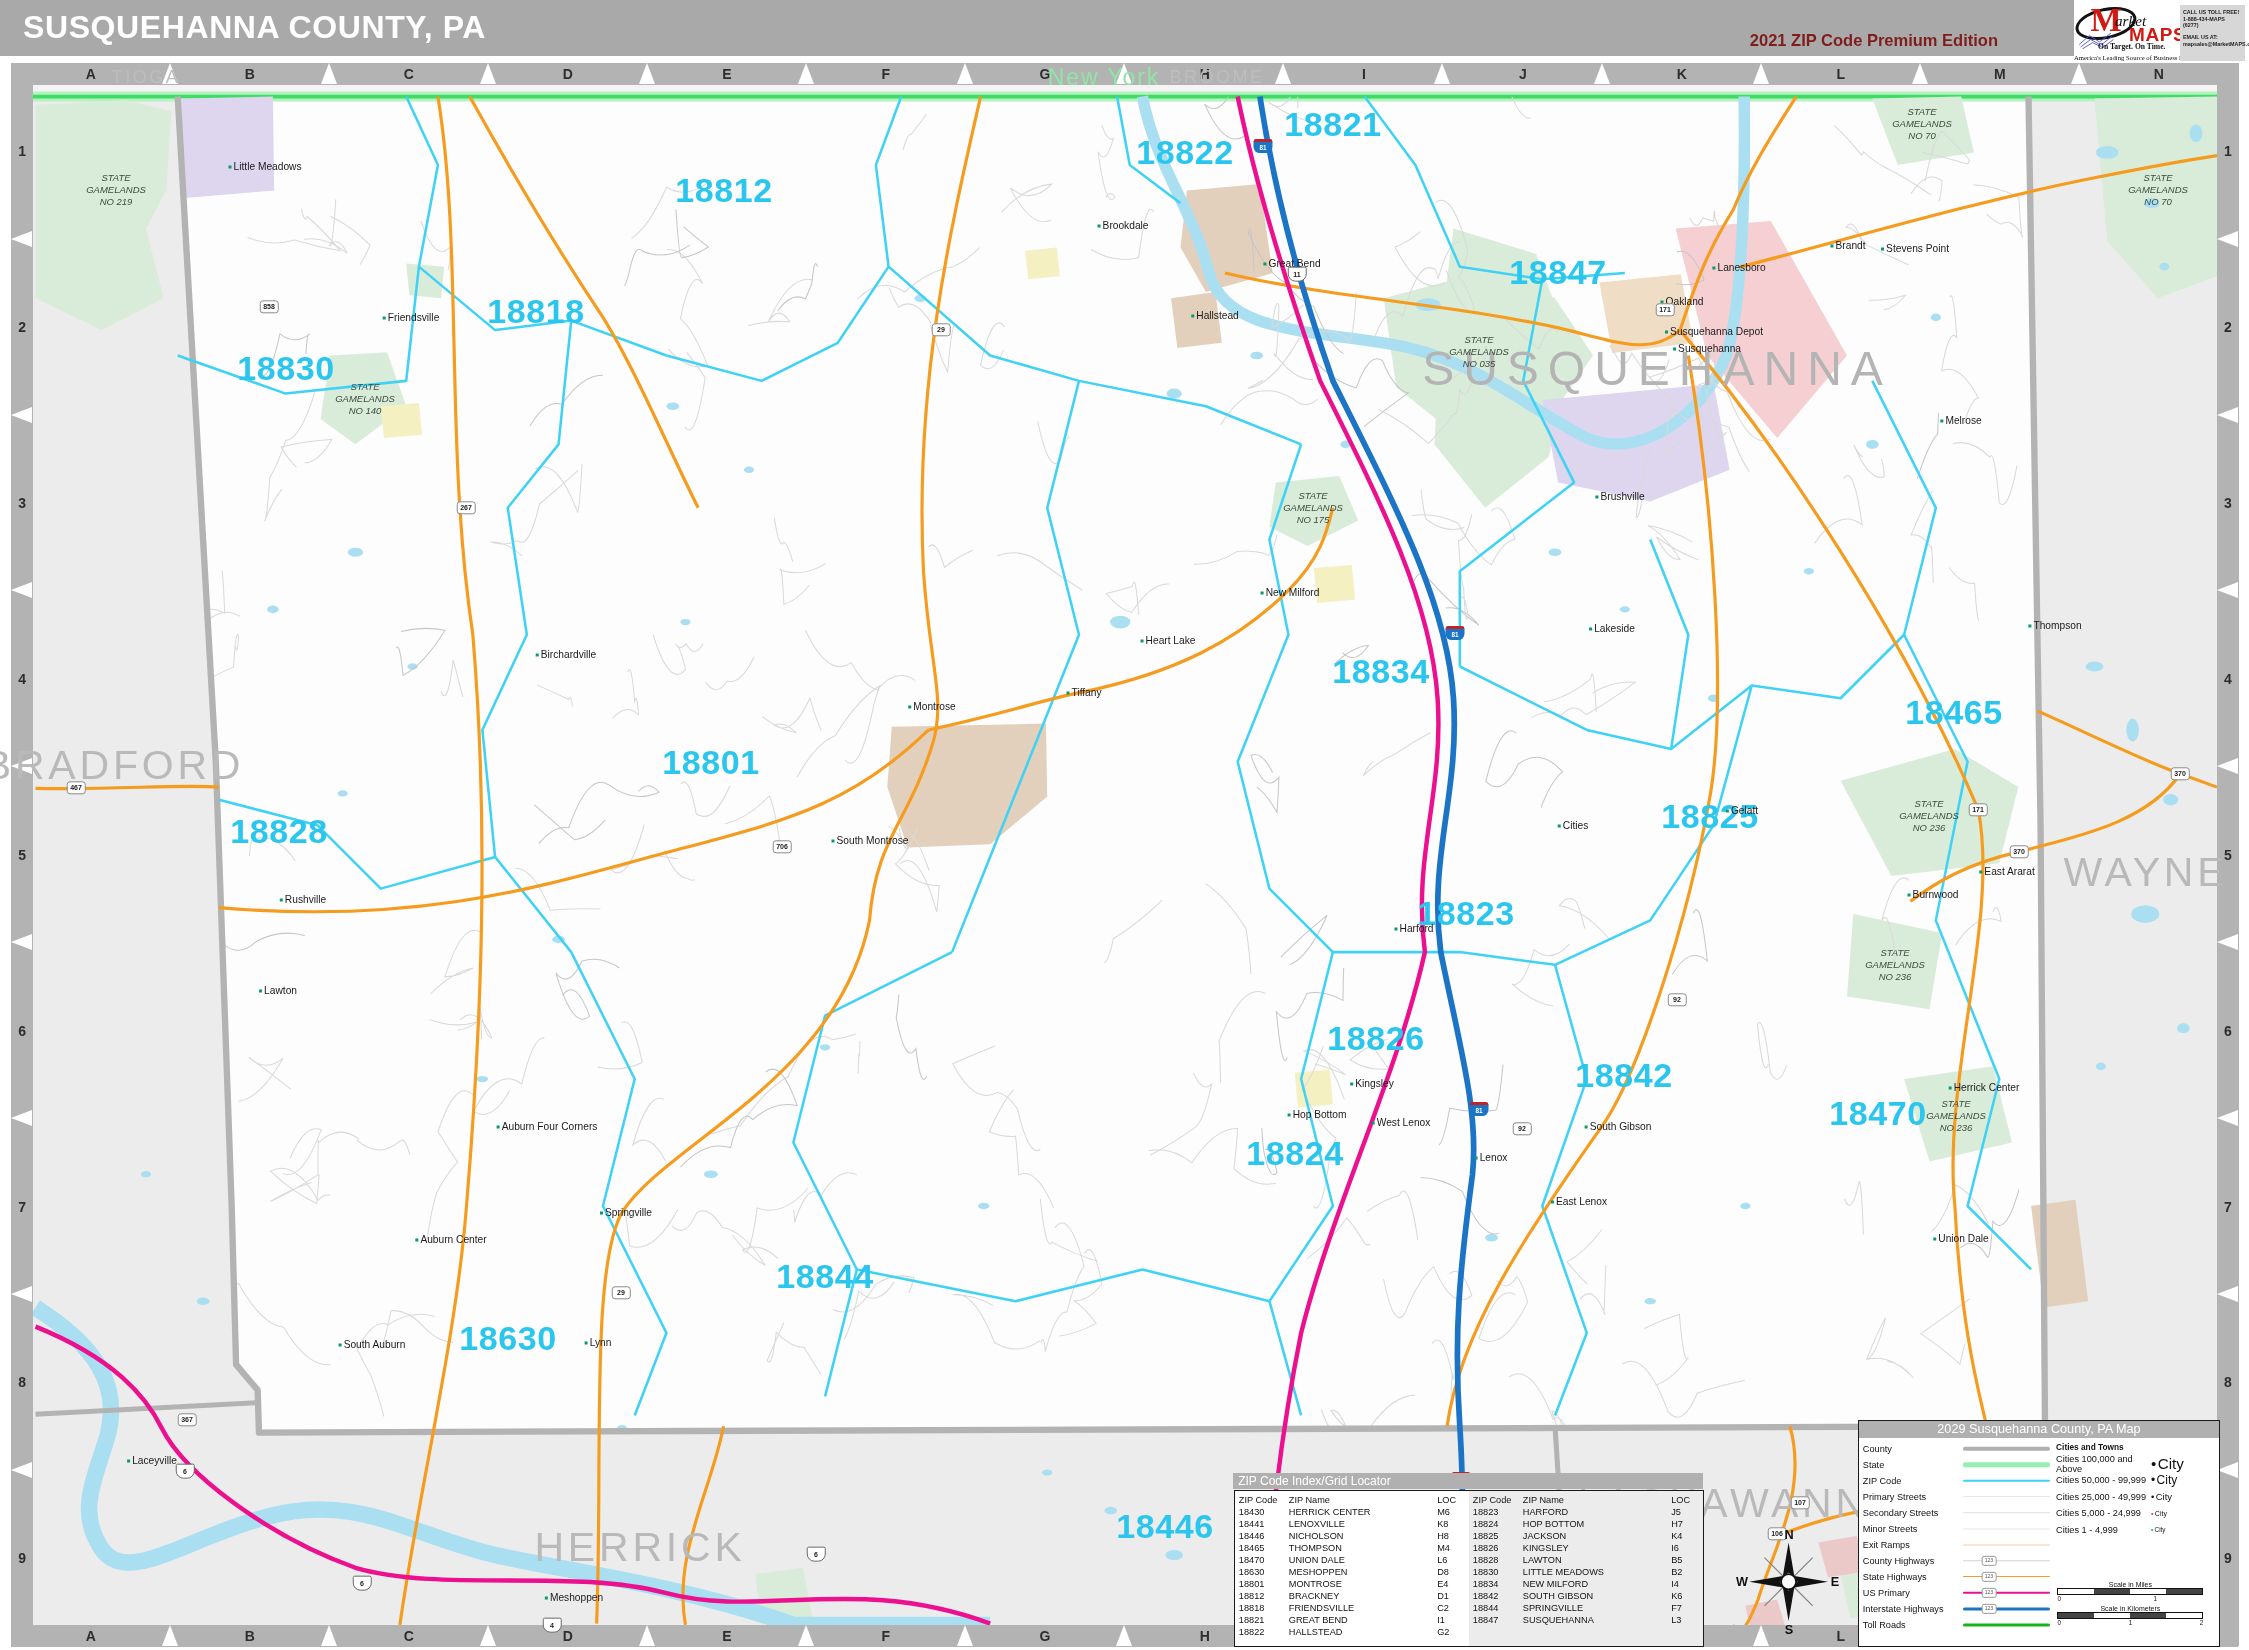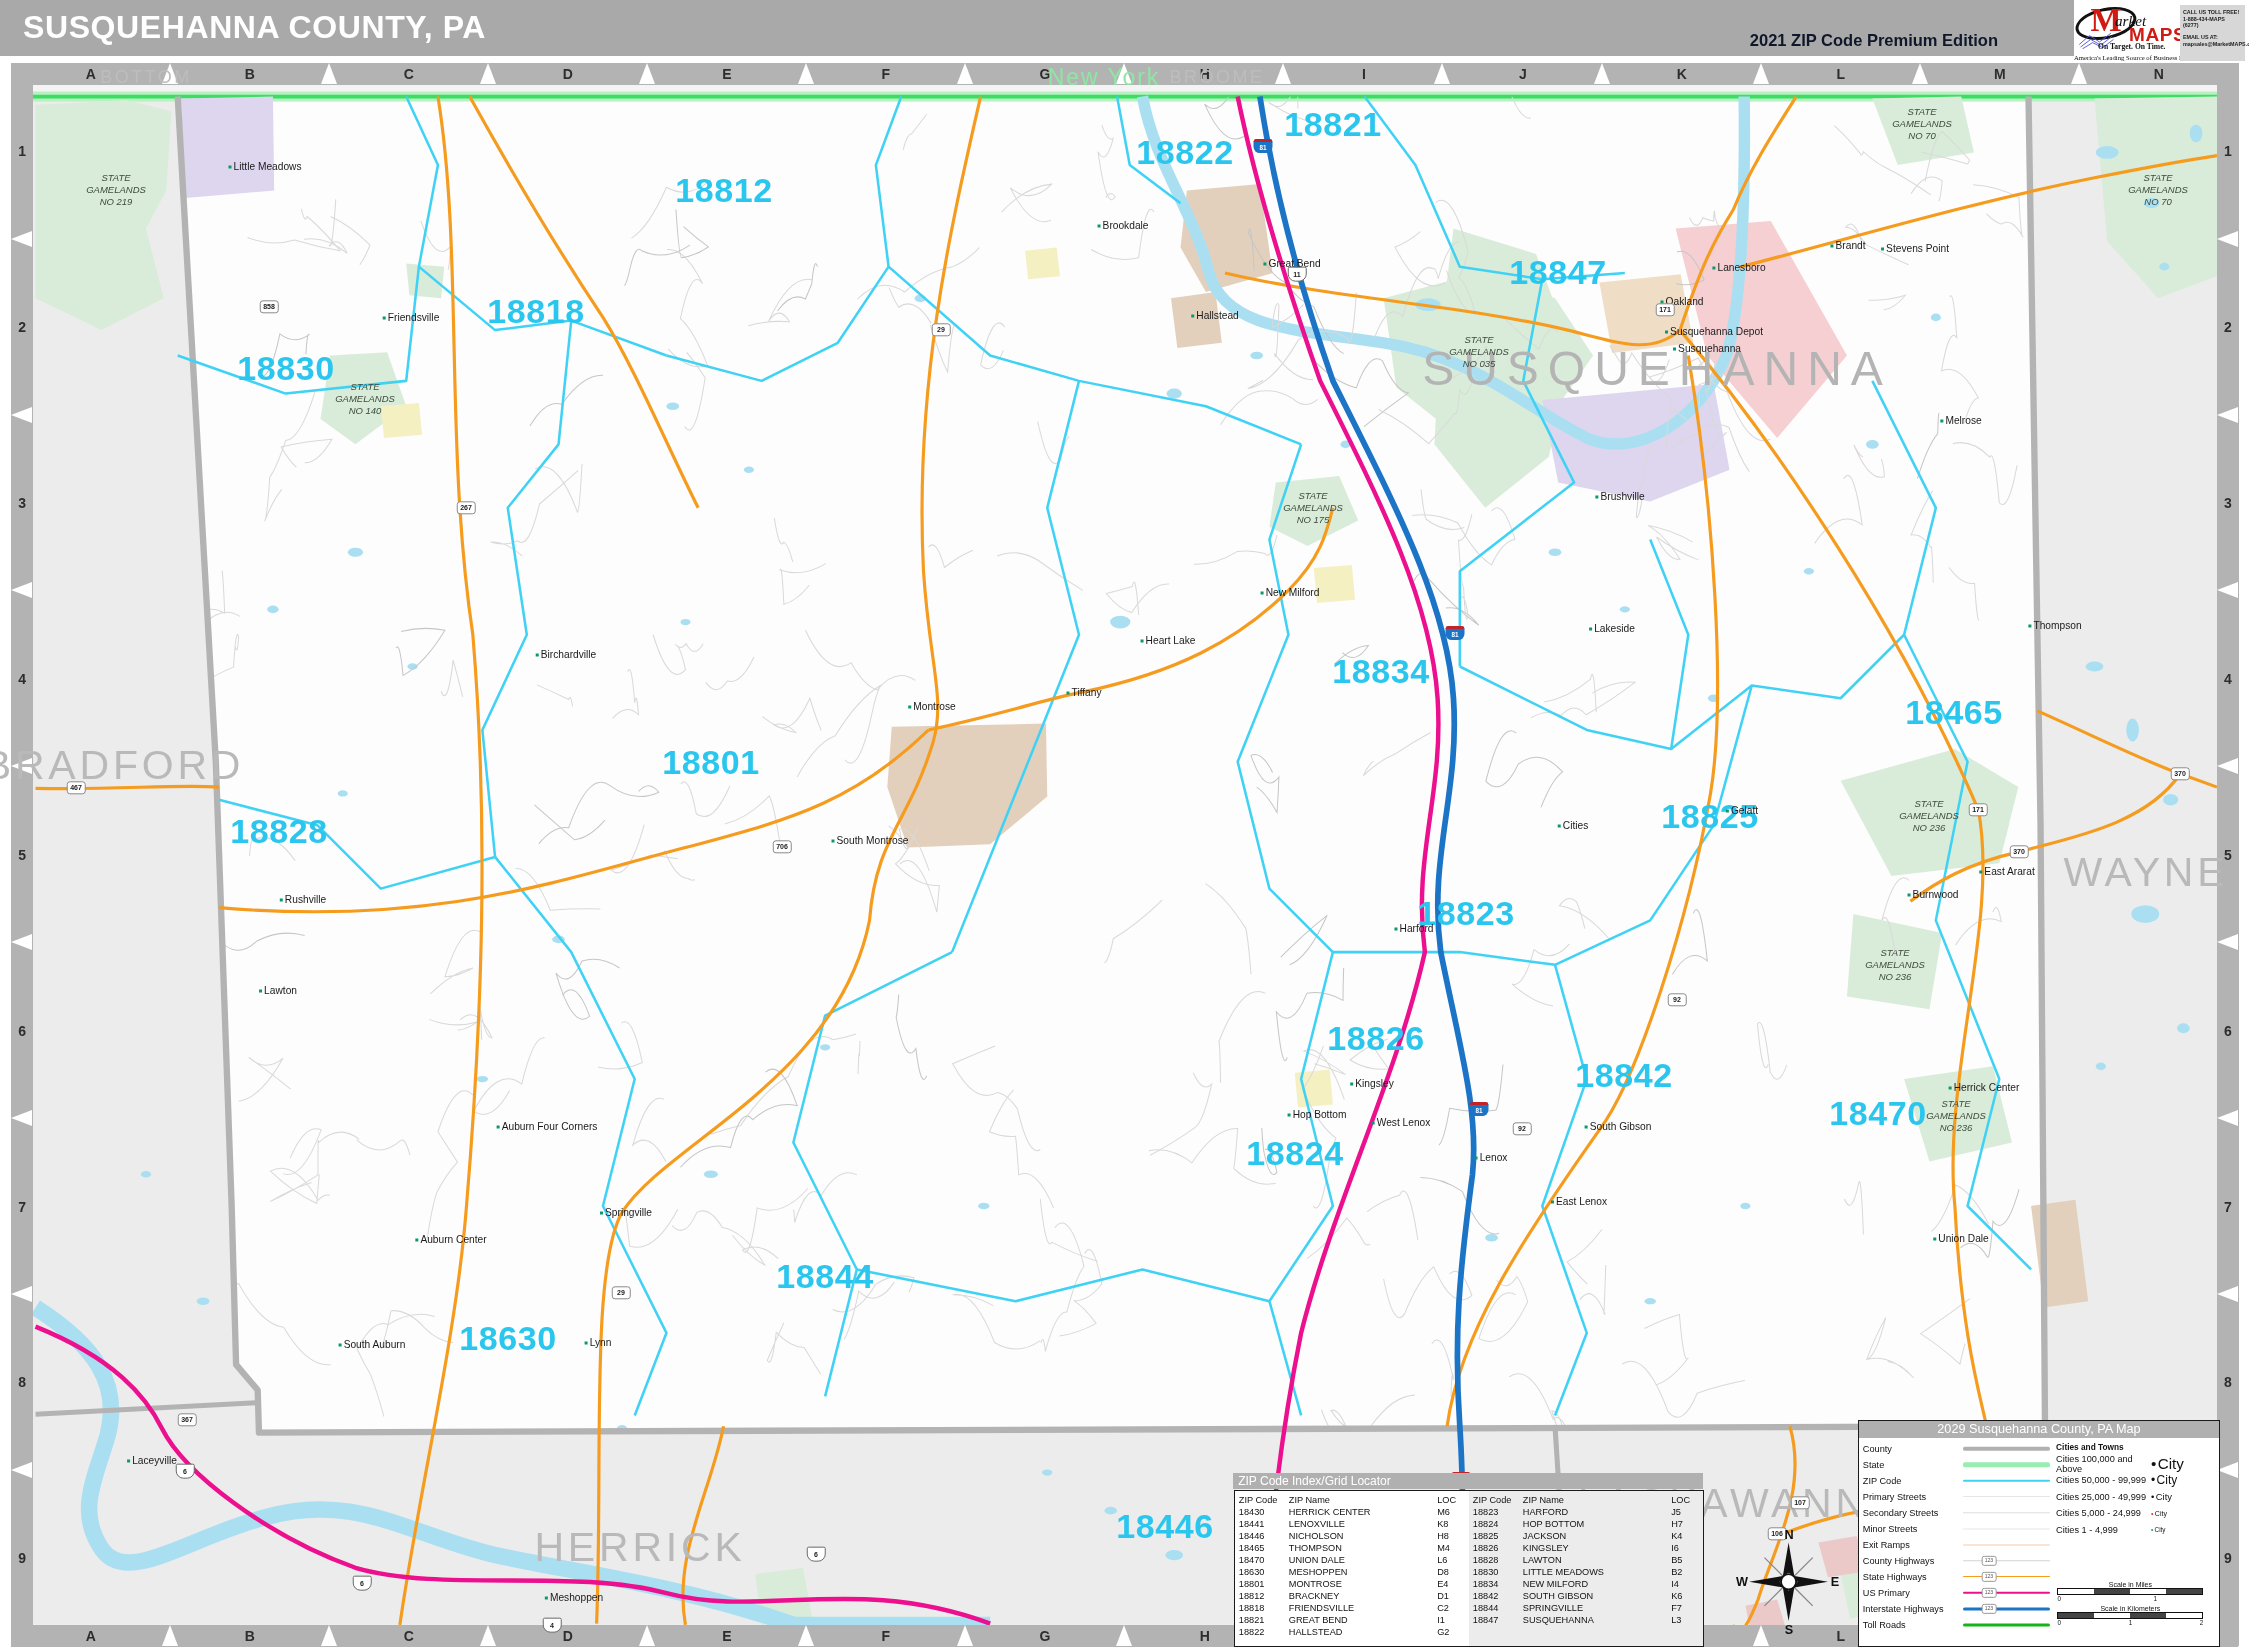--- a/index.html
+++ b/index.html
@@ -1,21 +1,21 @@
 <!DOCTYPE html>
 <html style="font-size:10.2px"><head>
 <meta charset="utf-8">
 <style>
   html,body{margin:0;padding:0;background:#fff;}
   .page{position:relative;width:2250px;height:1650px;background:#fff;overflow:hidden;
         font-family:"Liberation Sans", sans-serif;}
   
   .header{position:absolute;left:0;top:0;width:2074px;height:56px;background:#a9a9a9;}
   .header-title{position:absolute;left:23px;top:9px;font-size:32px;font-weight:bold;color:#fff;letter-spacing:0.6px;}
-  .header-edition{position:absolute;right:76px;top:30.5px;font-size:16.5px;font-weight:bold;color:#0f172a;}
+  .header-edition{position:absolute;right:76px;top:30.5px;font-size:16.5px;font-weight:bold;color:#7f1d1d;}
   .logo-box{position:absolute;left:2074px;top:2.5px;width:172px;height:63px;background:#fff;display:flex;}
   .logo-left{position:relative;width:102px;height:100%;}
   .logo-ellipse{position:absolute;left:1.3px;top:5.1px;width:56px;height:25.4px;border:3.2px solid #111;border-radius:50%;transform:rotate(-12deg);}
   .logo-m{position:absolute;left:16.5px;top:1.3px;font-family:"Liberation Serif",serif;font-size:33px;font-weight:bold;color:#d11a12;line-height:1;}
   .logo-market{position:absolute;left:41px;top:9px;font-family:"Liberation Serif",serif;font-style:italic;font-size:15.2px;color:#111;}
   .logo-maps{position:absolute;left:55px;top:21.6px;font-size:19px;font-weight:bold;color:#d11a12;letter-spacing:0.6px;}
   .logo-tag{position:absolute;left:24px;top:39px;font-family:"Liberation Serif",serif;font-size:7.6px;font-weight:bold;color:#111;white-space:nowrap;}
   .logo-sub{position:absolute;left:0px;top:51px;font-family:"Liberation Serif",serif;font-size:6.7px;color:#111;white-space:nowrap;}
   .logo-scribble{position:absolute;left:3.8px;top:25.4px;}
   .logo-contact{position:absolute;right:1.3px;top:2.5px;width:65px;height:56px;background:#d7d7d7;padding:3.8px 3.2px;box-sizing:border-box;}
@@ -555,21 +555,21 @@
           <path d="M0,62 L9,9 L0,14 L-9,9 Z"></path>
           <path d="M62,0 L9,-9 L14,0 L9,9 Z"></path>
           <path d="M-62,0 L-9,-9 L-14,0 L-9,9 Z"></path>
         </g>
         <circle r="12" fill="#fff" stroke="#111" stroke-width="3"></circle>
       </g>
     </svg>
 
     <div id="labels" style="position:absolute;left:-33px;top:-85px;width:2250px;height:1650px;pointer-events:none;">
         <div class="map-label lbl-state" style="left: 1104px; top: 77px;">New York</div>
-        <div class="map-label lbl-county-sm" style="left: 146px; top: 77px;">BOTTOM</div>
+        <div class="map-label lbl-county-sm" style="left: 146px; top: 77px;">TIOGA</div>
         <div class="map-label lbl-county-sm" style="left: 1217px; top: 77px;">BROOME</div>
         <div class="map-label lbl-county" style="left: 114px; top: 765px;">BRADFORD</div>
         <div class="map-label lbl-county" style="left: 2146px; top: 872px;">WAYNE</div>
         <div class="map-label lbl-county" style="left: 640px; top: 1547px;">HERRICK</div>
         <div class="map-label lbl-county" style="left: 1739px; top: 1503px;">LACKAWANNA</div>
         <div class="map-label lbl-county-big" style="left: 1657px; top: 368px;">SUSQUEHANNA</div>
         <div class="map-label lbl-zip" style="left: 286px; top: 368px;">18830</div>
         <div class="map-label lbl-zip" style="left: 536px; top: 311px;">18818</div>
         <div class="map-label lbl-zip" style="left: 724px; top: 190px;">18812</div>
         <div class="map-label lbl-zip" style="left: 1185px; top: 152px;">18822</div>

